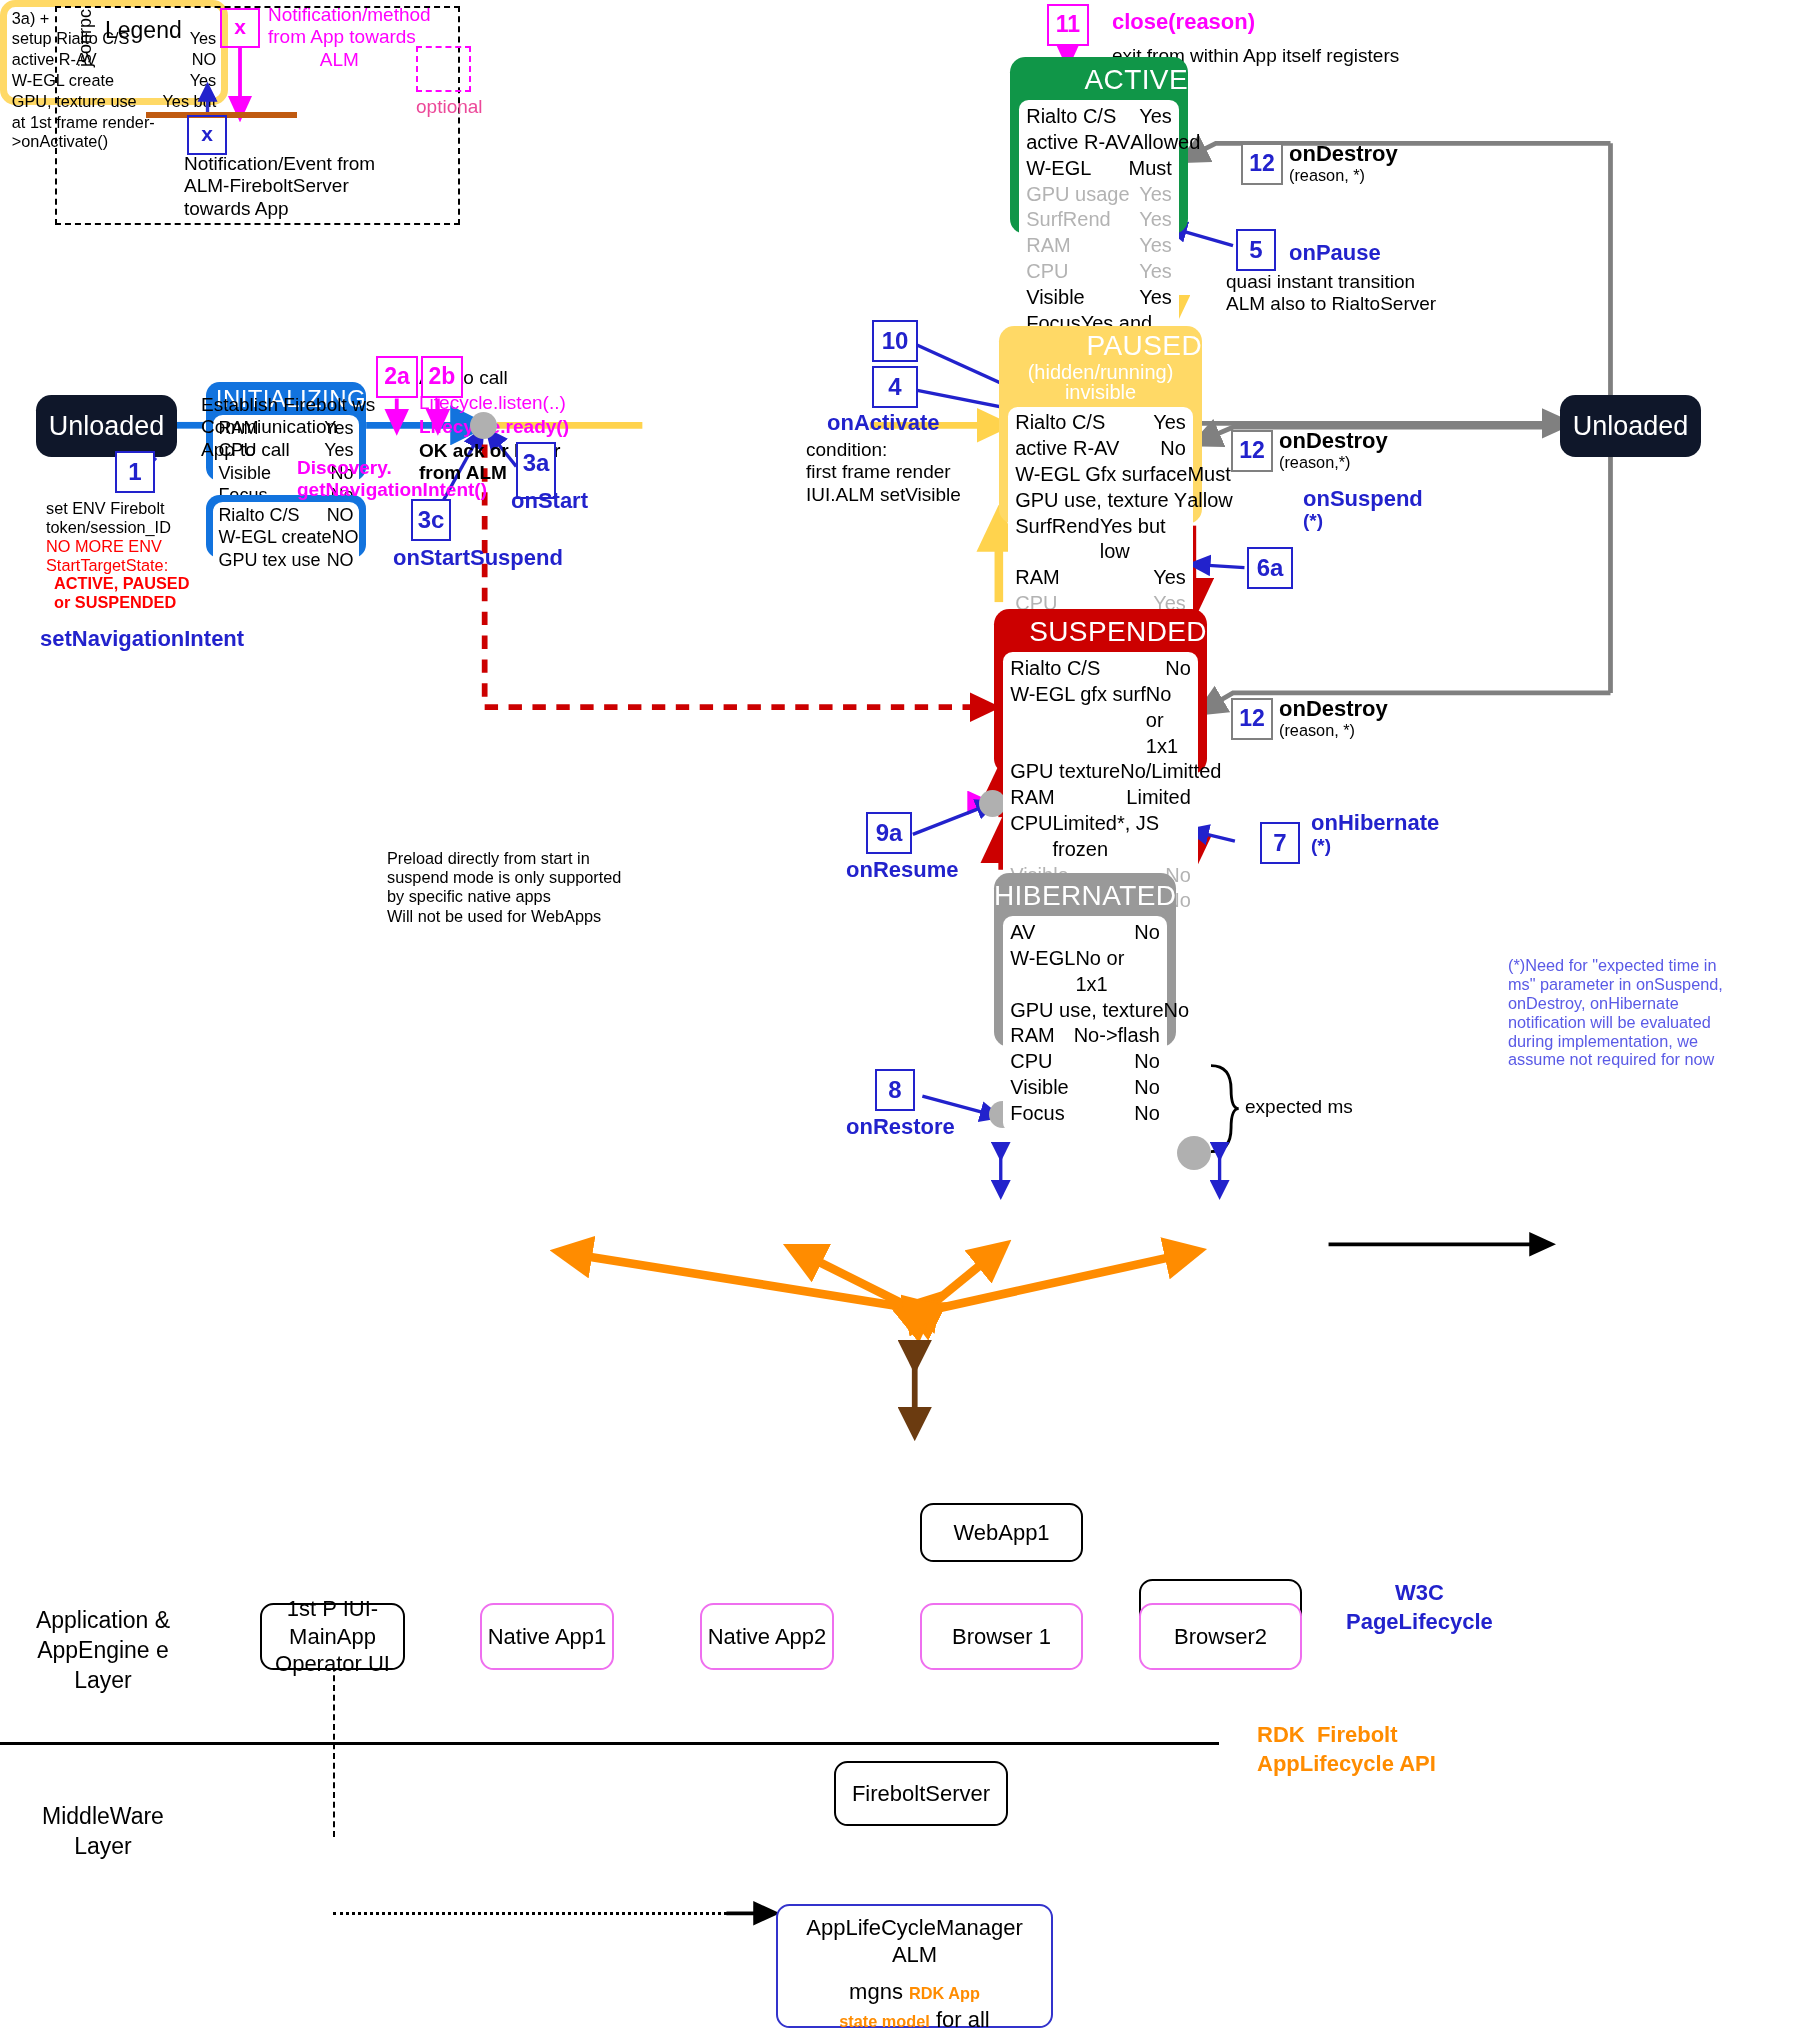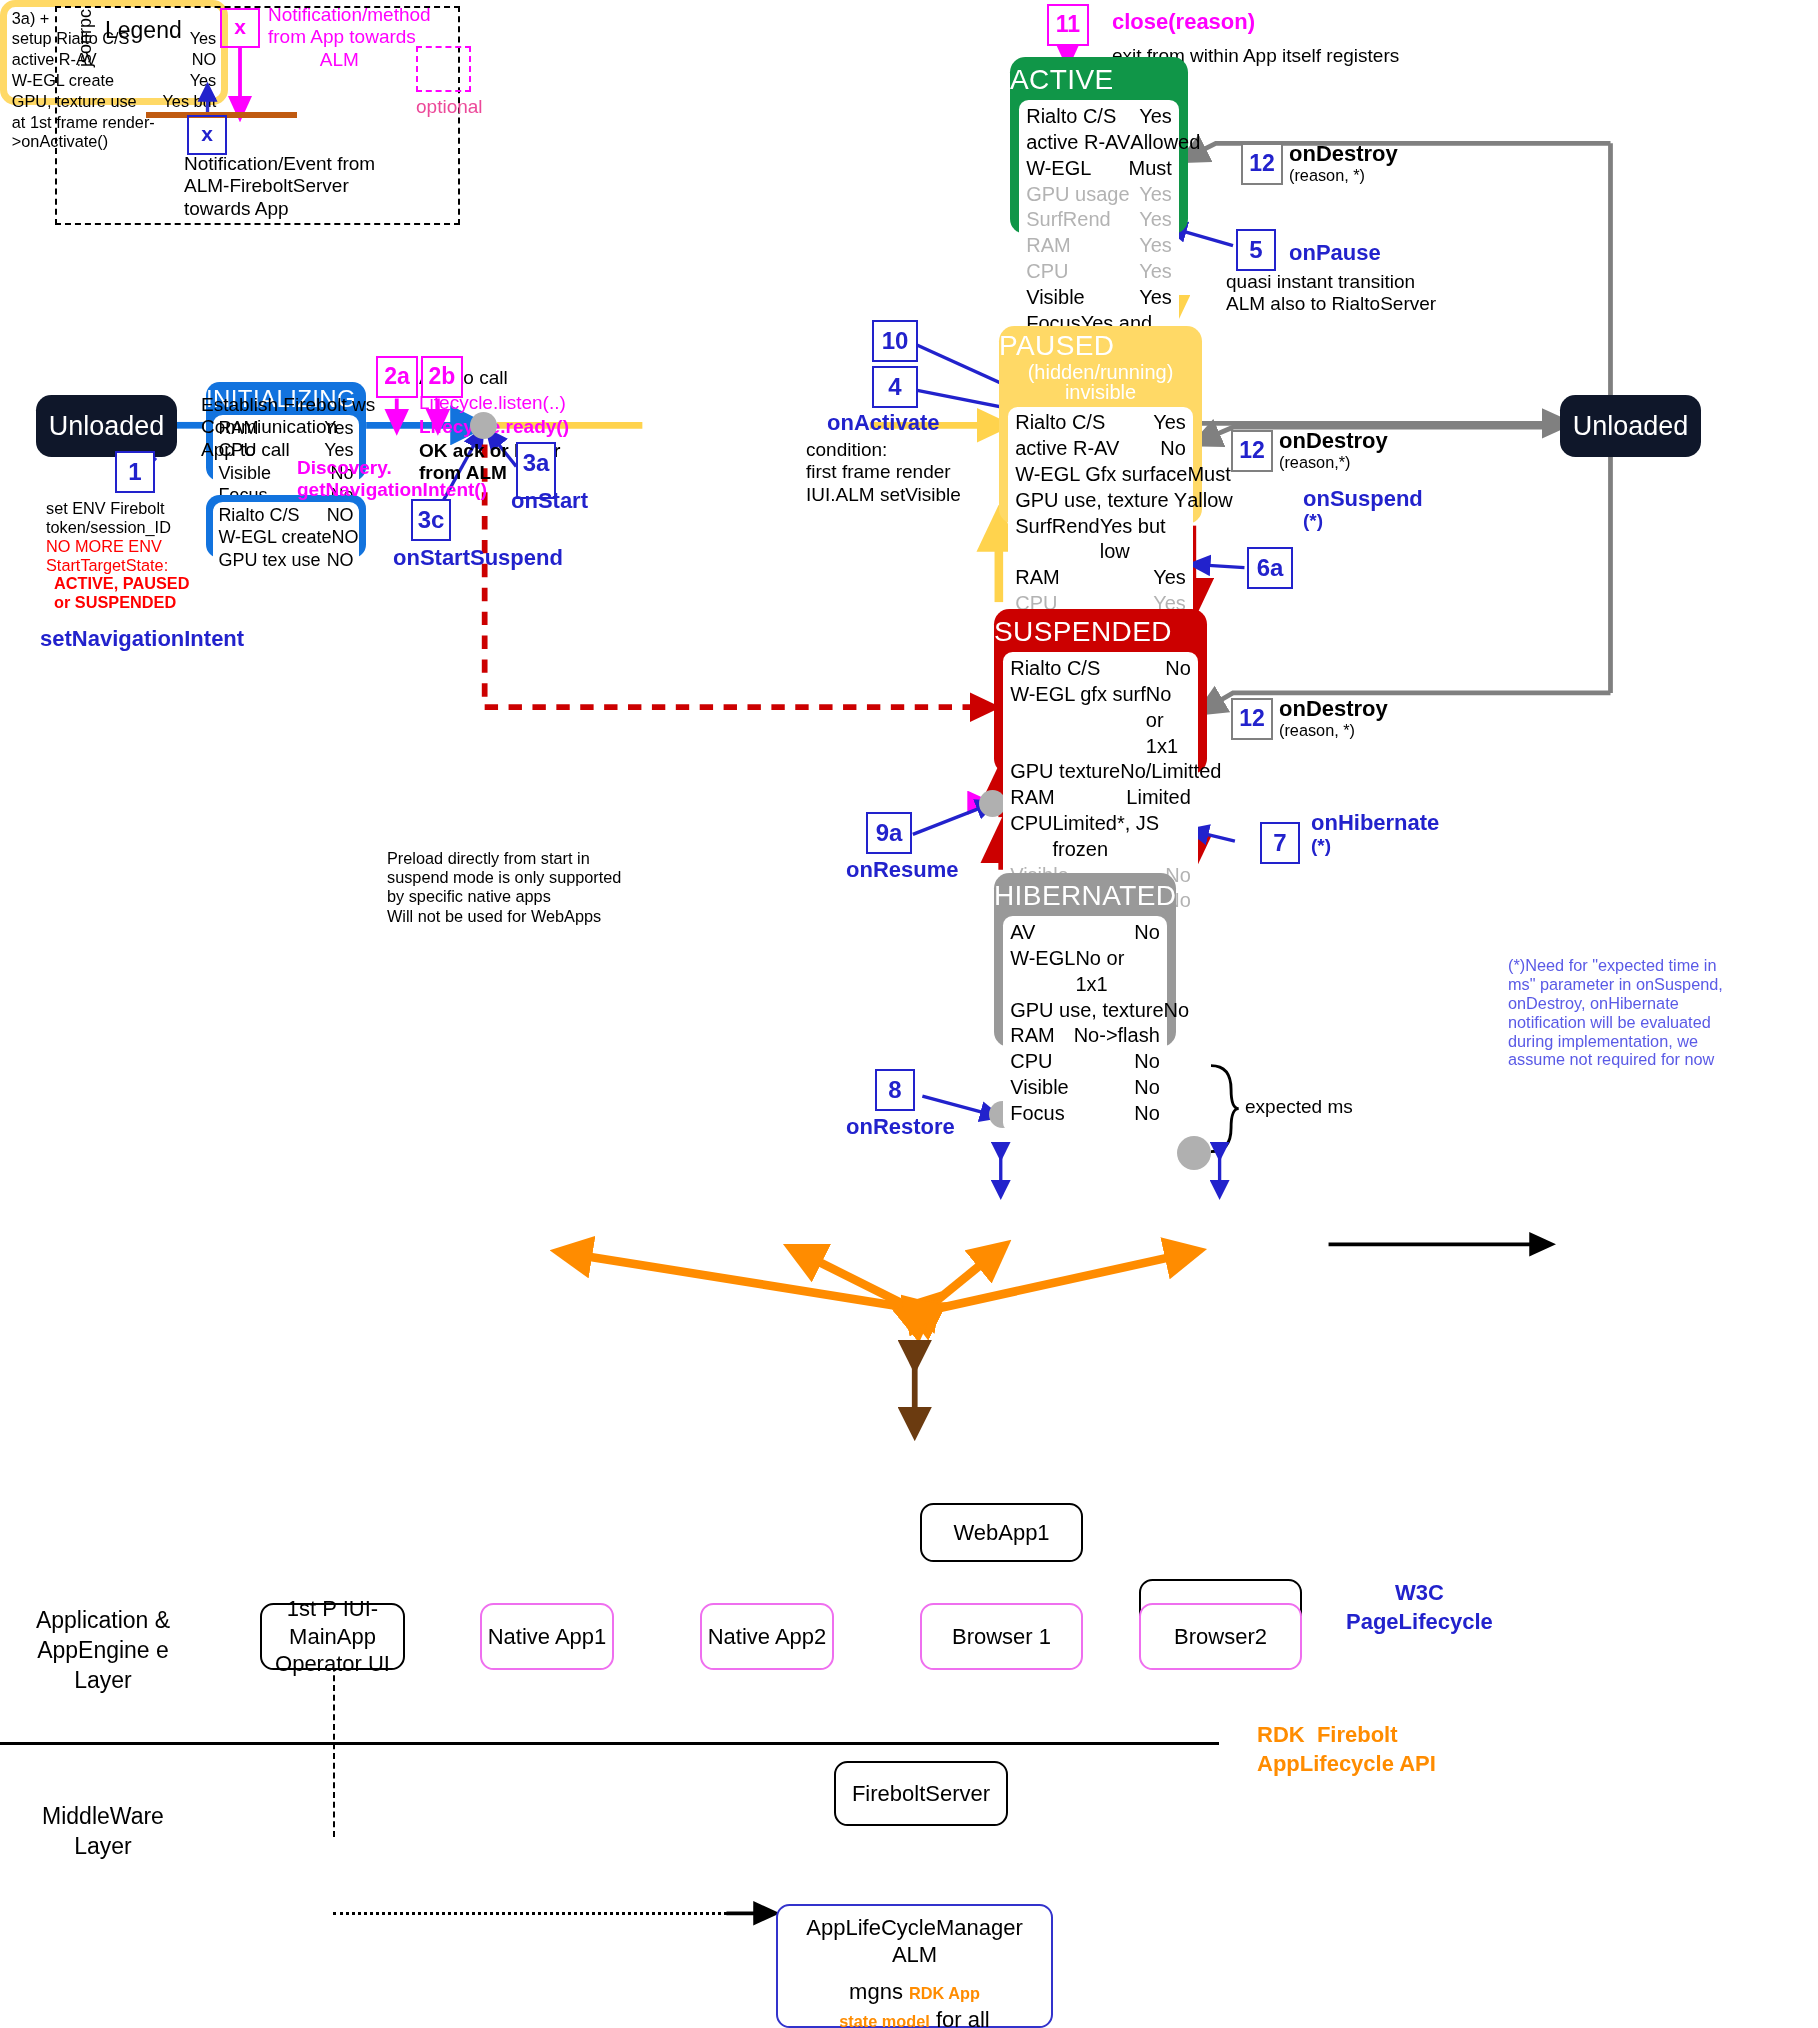--- a/index.html
+++ b/index.html
@@ -17,21 +17,21 @@
   .lg-blue-box span{display:block;text-align:center;line-height:34px;font-size:21px;font-weight:bold;color:#2222cc;}
   .lg-bar{left:146px;top:112px;width:151px;height:5.7px;background:#c05a10;}
   .lg-jsonrpc{left:75px;top:67px;font-size:18px;color:#000;transform:rotate(-90deg);transform-origin:left top;}
   .lg-note-pink{left:268px;top:3.8px;font-size:19px;color:#f0f;}
   .lg-note-black{left:184px;top:153px;font-size:19px;color:#000;}
   .lg-optional-box{left:416px;top:46px;width:55px;height:46px;border:2.9px dashed #f0f;box-sizing:border-box;}
   .lg-optional-lbl{left:416px;top:96px;font-size:19px;color:#ec4899;}
 
   
   .state{position:absolute;border-radius:15.3px;box-sizing:border-box;}
-  .state .stitle{text-align:left;color:#fff;font-size:28px;padding-top:6.7px;letter-spacing:0.4px;}
+  .state .stitle{text-align:right;color:#fff;font-size:28px;padding-top:6.7px;letter-spacing:0.4px;}
   .state .ssub{text-align:center;color:#fff;font-size:20px;line-height:1.0;}
   .state .tbl{background:#fff;border-radius:9.6px;margin:4.8px 8.6px 8.6px 8.6px;padding:3.8px 7.6px 5.7px 7.6px;}
   .tbl .row{display:flex;font-size:20px;line-height:1.29;color:#000;}
   .tbl .row .k{flex:0 0 auto;}
   .tbl .row .v{margin-left:auto;}
   .tbl .row.dim{color:#b3b3b3;}
 
   #st-active{left:1010px;top:57px;width:178px;height:177px;background:#109648;}
   #st-paused{left:999px;top:326px;width:203px;height:198px;background:#ffd966;}
   #st-paused .stitle{padding-top:3.8px;}

